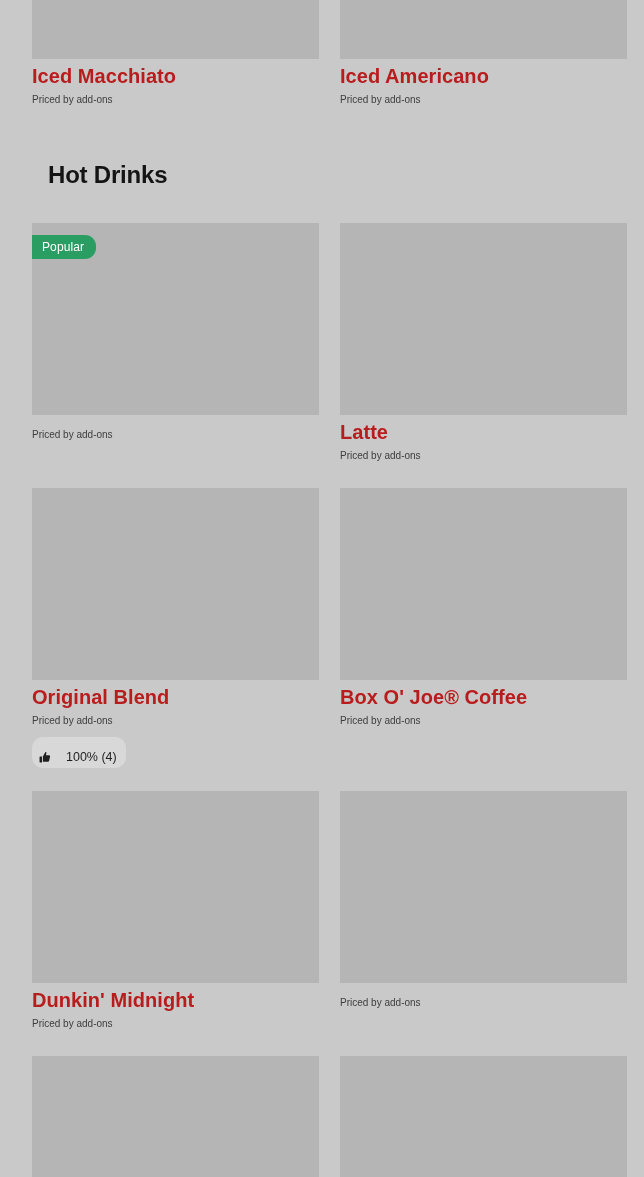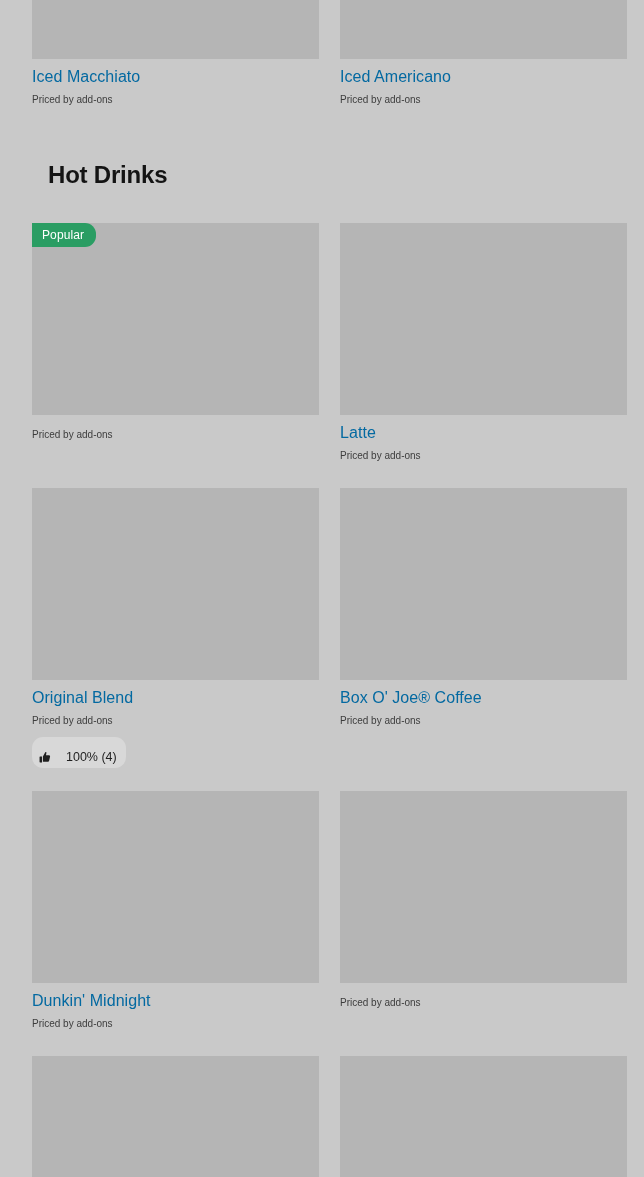--- a/index.html
+++ b/index.html
@@ -42,40 +42,40 @@
     background: #b5b5b5;
     overflow: hidden;
   }
 
   .thumb.h-full   { height: 192px; }
   .thumb.h-top    { height: 59px;  }  
   .thumb.h-bottom { height: 181px; }  
 
   .badge-popular {
     position: absolute;
-    top: 0;
+    top: 12px;
     left: 0;
     background: #2a9d63;
     color: #ffffff;
     font-size: 12px;
     line-height: 1;
     font-weight: 400;
     padding: 6px 12px 6px 10px;
     border-top-right-radius: 11px;
     border-bottom-right-radius: 11px;
     letter-spacing: .1px;
   }
 
   .card-body { padding-top: 7px; }
 
   .card-title {
-    font-size: 16px;
+    font-size: 20px;
     line-height: 21px;
-    font-weight: 400;
-    color: #0369a1;
+    font-weight: 700;
+    color: #b91c1c;
     letter-spacing: .05px;
     white-space: nowrap;
   }
 
   .card-sub {
     font-size: 10px;
     line-height: 19px;
     font-weight: 400;
     color: #3d3d3d;
     margin-top: 3px;

